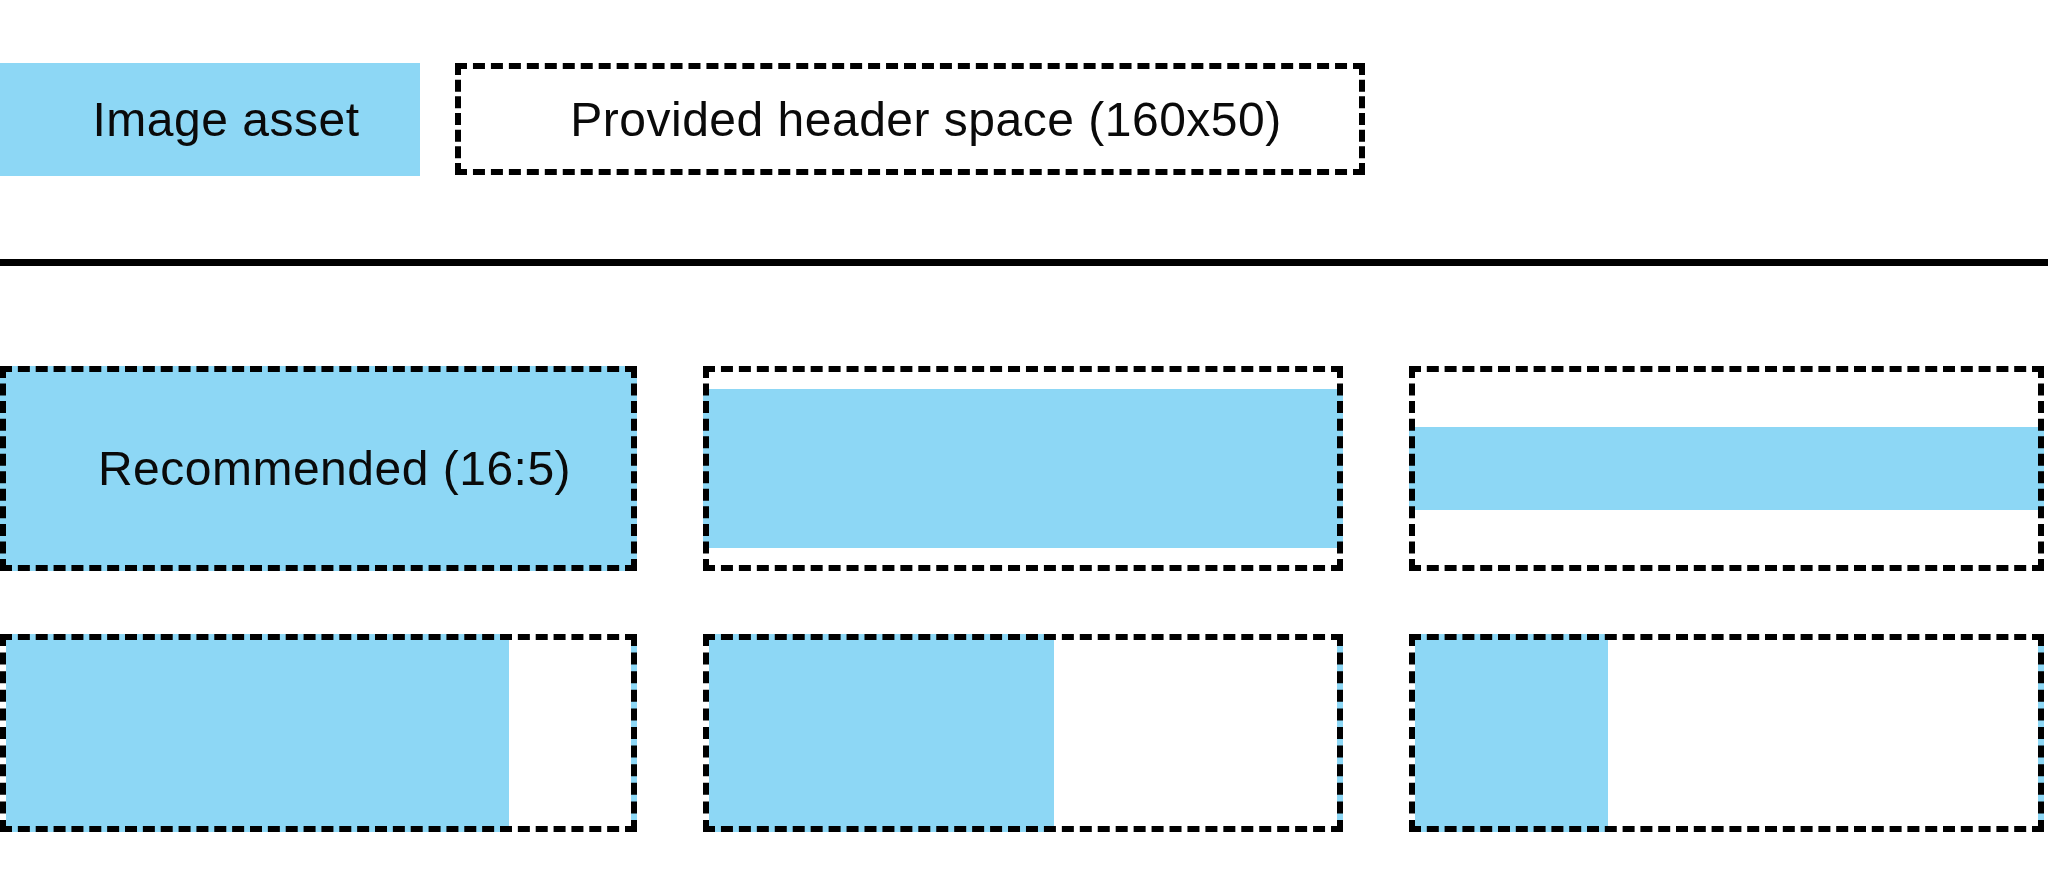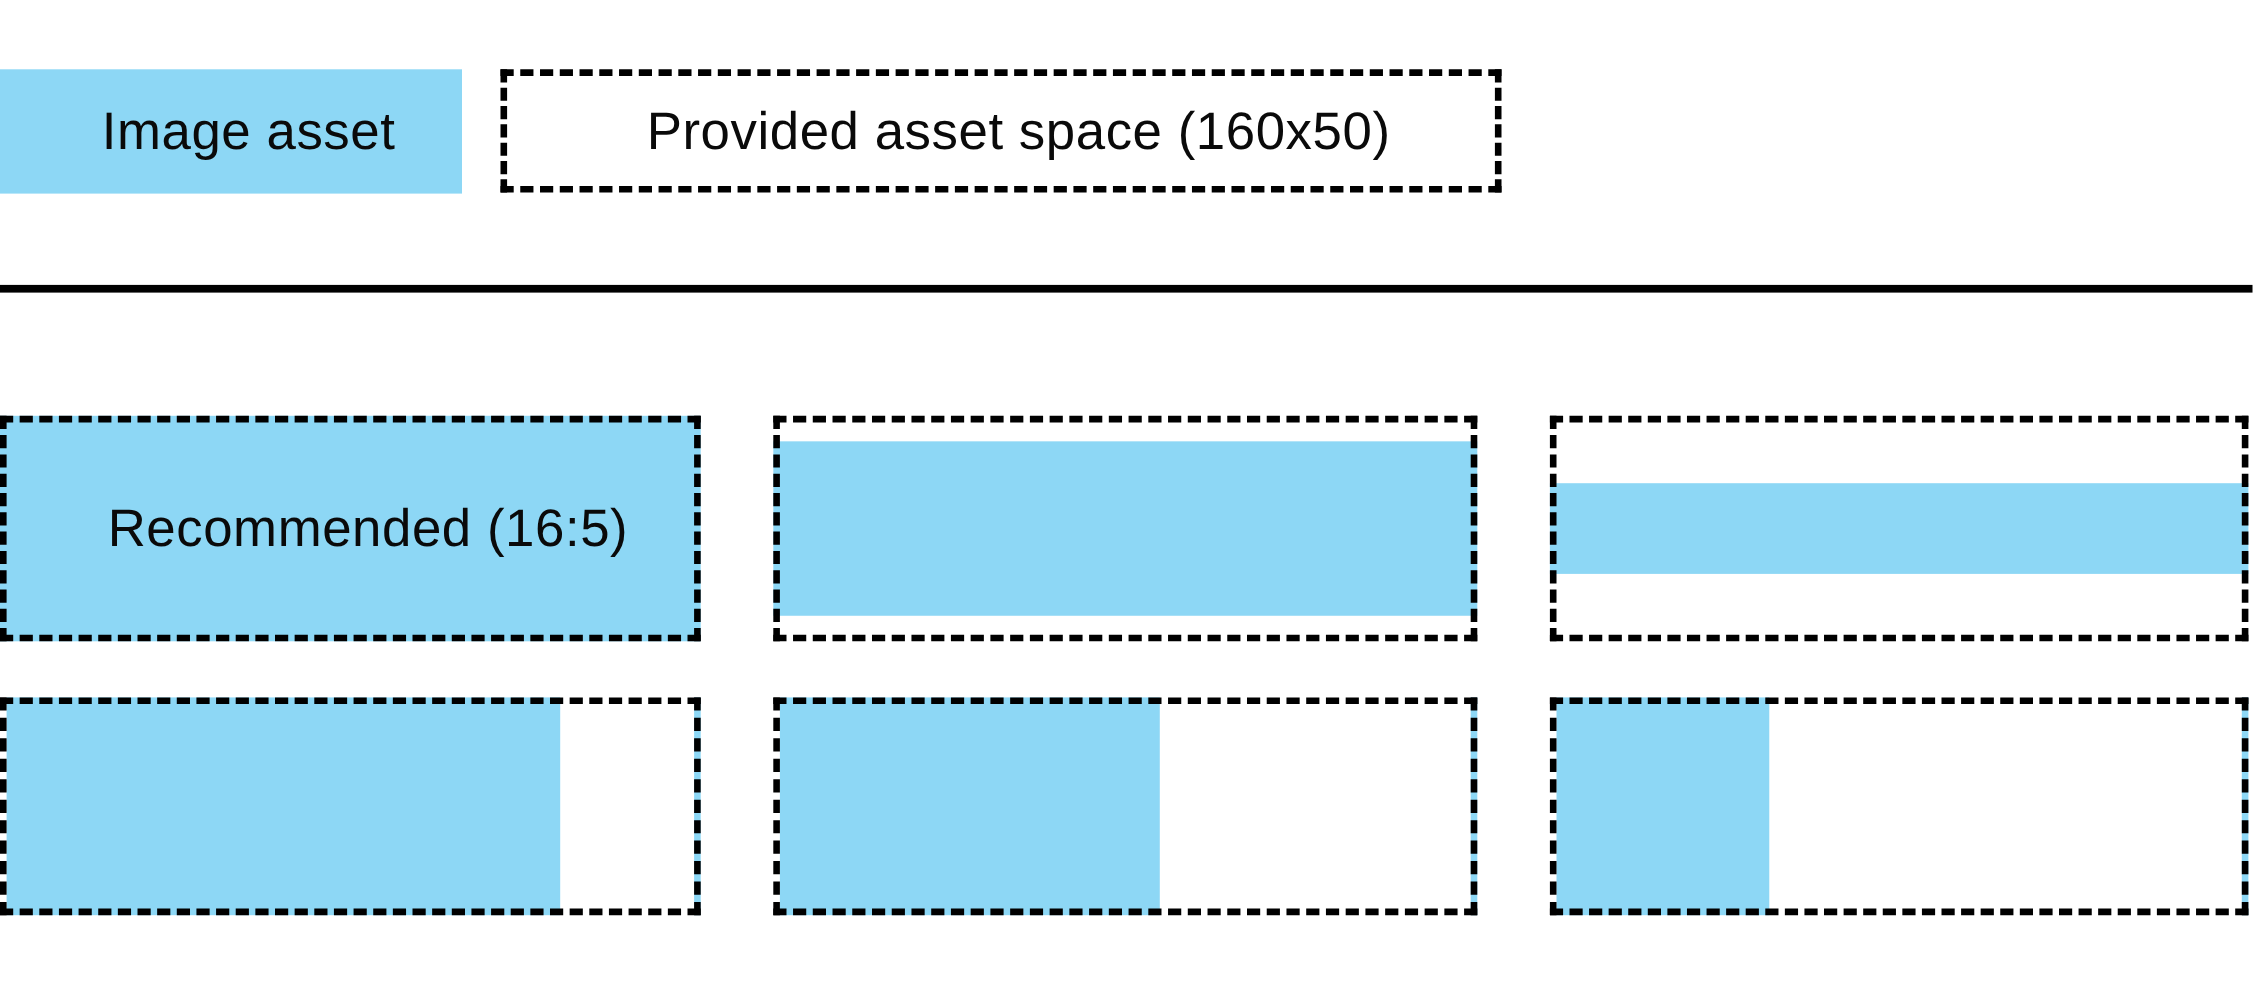--- a/index.html
+++ b/index.html
@@ -48,37 +48,37 @@
   .divider {
     left: 0; top: 259px;
     width: 2048px; height: 7px;
     background: var(--line-black);
   }
   
   .example {
     border: 6px dashed var(--line-black);
     background-color: var(--bg);
   }
-  .row1 { top: 366px; height: 205px; margin-top: 12px; }
+  .row1 { top: 366px; height: 205px; }
   .row2 { top: 634px; height: 198px; }
   .col1 { left: 0;      width: 637px; }
   .col2 { left: 703px;  width: 640px; }
   .col3 { left: 1409px; width: 635px; }
 </style>
 </head>
 <body>
 
 <div class="canvas">
 
   <div class="abs legend-swatch centered">
     <span class="label">Image asset</span>
   </div>
 
   <div class="abs legend-dashed centered">
-    <span class="label">Provided asset space (160x50)</span>
+    <span class="label">Provided header space (160x50)</span>
   </div>
 
   <div class="abs divider"></div>
 
   <div class="abs example row1 col1 centered" style="background-color: rgb(141, 215, 245);">
     <span class="label">Recommended (16:5)</span>
   </div>
 
   <div class="abs example row1 col2" style="background-image: linear-gradient(transparent 9%, rgb(141, 215, 245) 9%, rgb(141, 215, 245) 91%, transparent 91%);"></div>
 

